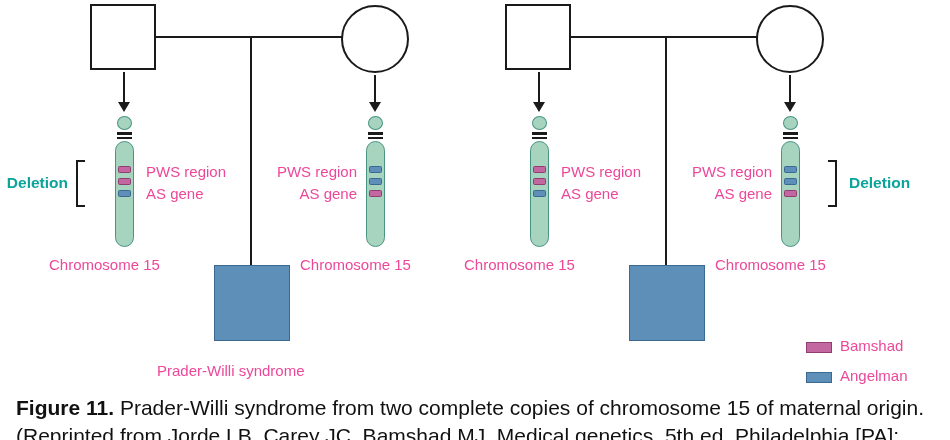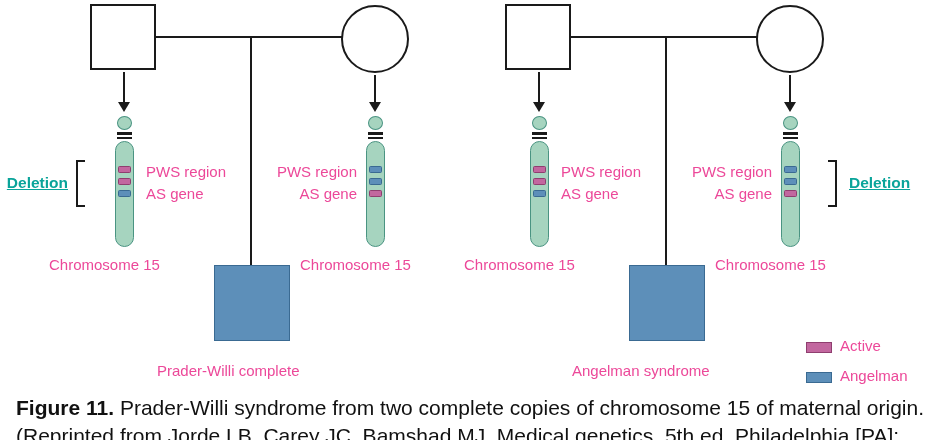--- a/index.html
+++ b/index.html
@@ -19,21 +19,21 @@
   .chrom .body { width: 19px; height: 106px; margin: 2px auto 0; background: var(--chrom-fill, #a6d4bf); border: 1.5px solid var(--chrom-border, #4a9482); border-radius: 10px; padding-top: 24px; }
   .band { width: 13px; height: 7px; margin: 0 auto 5px; border-radius: 1.5px; border: 1px solid; }
   .band.active { background: var(--active-fill, #c2679f); border-color: var(--active-border, #8f3e6f); }
   .band.inactive { background: var(--inactive-fill, #5d8fb9); border-color: var(--inactive-border, #3a6a92); }
 
   .affected { background: var(--inactive-fill, #5d8fb9); border: 1px solid var(--inactive-border, #3a6a92); }
 
   .lbl { font-size: 15px; color: #ec4899; white-space: nowrap; }
   .center { text-align: left; }
   .right { text-align: right; }
-  .deletion { color: var(--deletion, #0aa49a); font-weight: bold; font-size: 15.5px; white-space: nowrap; text-decoration: underline; }
+  .deletion { color: var(--deletion, #0aa49a); font-weight: bold; font-size: 15.5px; white-space: nowrap; }
   .bracket-left { border-left: 2px solid var(--line, #1a1a1a); border-top: 2px solid var(--line, #1a1a1a); border-bottom: 2px solid var(--line, #1a1a1a); }
   .bracket-right { border-right: 2px solid var(--line, #1a1a1a); border-top: 2px solid var(--line, #1a1a1a); border-bottom: 2px solid var(--line, #1a1a1a); }
 
   .legend-swatch { width: 26px; height: 11px; border: 1px solid; }
   .active-swatch { background: var(--active-fill, #c2679f); border-color: var(--active-border, #8f3e6f); }
   .inactive-swatch { background: var(--inactive-fill, #5d8fb9); border-color: var(--inactive-border, #3a6a92); }
 
   .caption { font-size: 21px; color: #111; line-height: 1.32; margin-left: 8px; }
 </style>
 </head>
@@ -79,21 +79,21 @@
 
     <div class="abs lbl" style="left:146px; top:163px;">PWS region</div>
     <div class="abs lbl" style="left:146px; top:185px;">AS gene</div>
     <div class="abs lbl right" style="left:241px; top:163px; width:116px;">PWS region</div>
     <div class="abs lbl right" style="left:241px; top:185px; width:116px;">AS gene</div>
 
     <div class="abs lbl center" style="left:49px; top:256px; width:150px;">Chromosome 15</div>
     <div class="abs lbl center" style="left:300px; top:256px; width:150px;">Chromosome 15</div>
 
     <div class="abs affected" style="left:214px; top:265px; width:76px; height:76px;"></div>
-    <div class="abs lbl center" style="left:157px; top:362px; width:190px;">Prader-Willi complete</div>
+    <div class="abs lbl center" style="left:157px; top:362px; width:190px;">Prader-Willi syndrome</div>
   </div>
 
   <div class="abs" style="left:415px; top:0; width:535px; height:395px;">
     <div class="abs person-square" style="left:90px; top:4px; width:66px; height:66px;"></div>
     <div class="abs person-circle" style="left:341px; top:5px; width:68px; height:68px;"></div>
     <div class="abs pline" style="left:156px; top:36px; width:186px; height:2px;"></div>
     <div class="abs pline" style="left:250px; top:36px; width:2px; height:229px;"></div>
 
     <div class="abs pline" style="left:123px; top:72px; width:2px; height:31px;"></div>
     <div class="abs arrow-head" style="left:118px; top:102px;"></div>
@@ -127,26 +127,25 @@
 
     <div class="abs lbl" style="left:146px; top:163px;">PWS region</div>
     <div class="abs lbl" style="left:146px; top:185px;">AS gene</div>
     <div class="abs lbl right" style="left:241px; top:163px; width:116px;">PWS region</div>
     <div class="abs lbl right" style="left:241px; top:185px; width:116px;">AS gene</div>
 
     <div class="abs lbl center" style="left:49px; top:256px; width:150px;">Chromosome 15</div>
     <div class="abs lbl center" style="left:300px; top:256px; width:150px;">Chromosome 15</div>
 
     <div class="abs affected" style="left:214px; top:265px; width:76px; height:76px;"></div>
-    <div class="abs lbl center" style="left:157px; top:362px; width:190px;">Angelman syndrome</div>
   </div>
 
   <div>
     <div class="abs legend-swatch active-swatch" style="left:806px; top:342px;"></div>
-    <div class="abs lbl" style="left:840px; top:337px;">Active</div>
+    <div class="abs lbl" style="left:840px; top:337px;">Bamshad</div>
     <div class="abs legend-swatch inactive-swatch" style="left:806px; top:372px;"></div>
     <div class="abs lbl" style="left:840px; top:367px;">Angelman</div>
   </div>
 
   <div class="abs caption" style="left:8px; top:394px; width:912px;">
     <b>Figure 11.</b>&nbsp;<span>Prader-Willi syndrome from two complete copies of chromosome 15 of maternal origin. (Reprinted from Jorde LB, Carey JC, Bamshad MJ. Medical genetics. 5th ed. Philadelphia [PA]: Elsevier; 2016.)</span>
   </div>
 
 </div>
 

